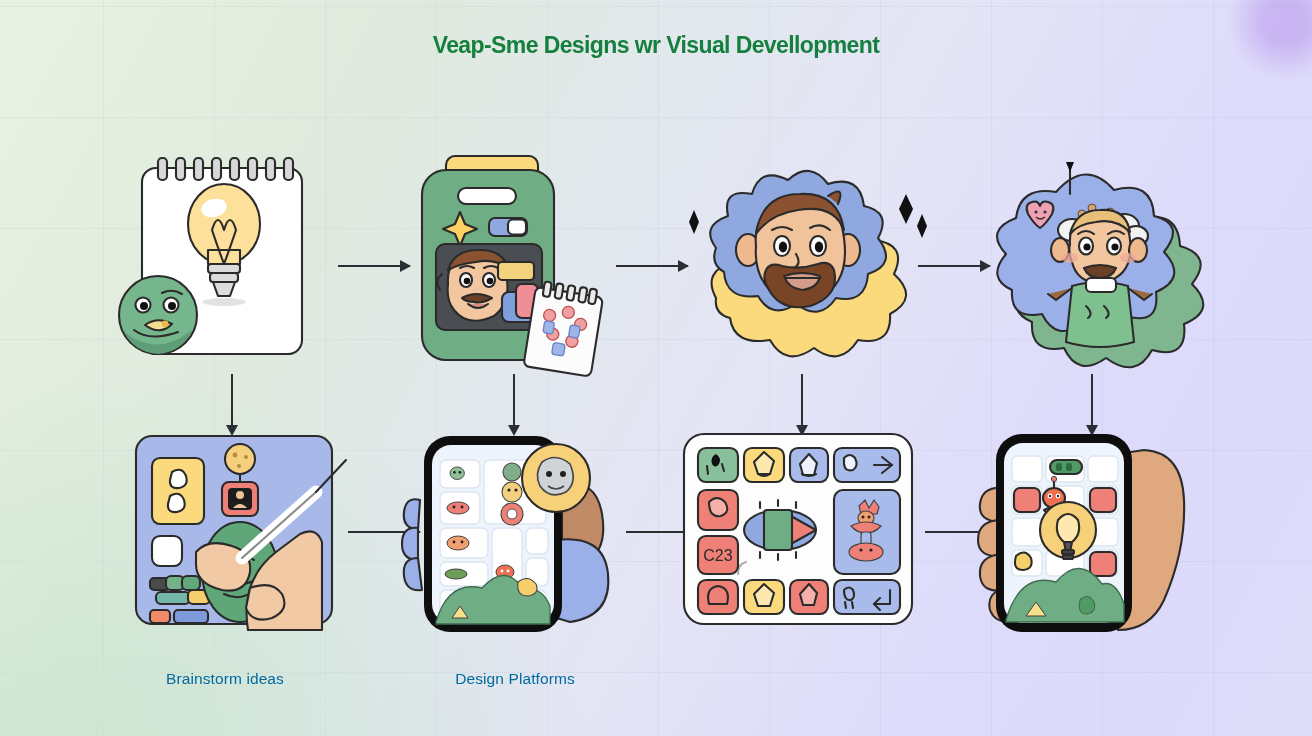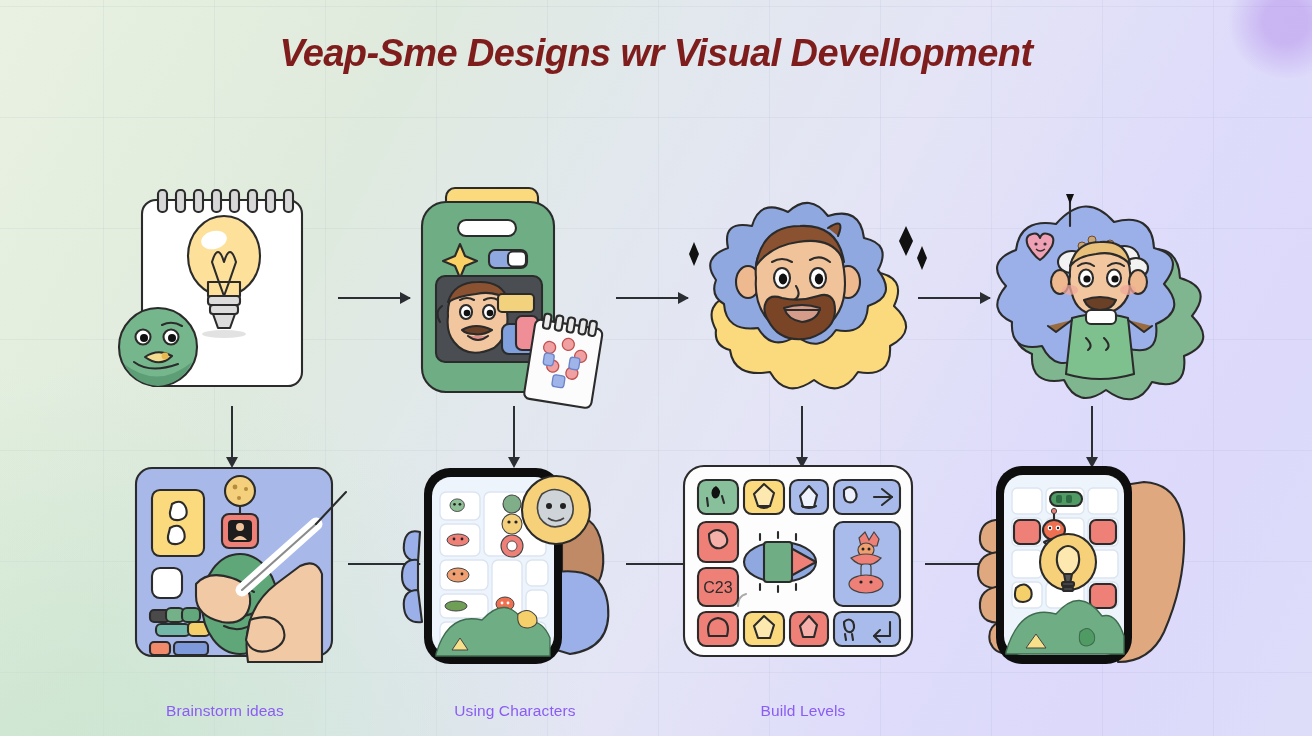--- a/index.html
+++ b/index.html
@@ -31,40 +31,39 @@
   }
   .bg-tint-bl{
     position:absolute; left:-10%; bottom:-30%; width:58%; height:85%;
     background:radial-gradient(ellipse at 30% 75%, rgba(196,228,203,.75) 0%, rgba(196,228,203,0) 66%);
     pointer-events:none;
   }
 
   
   .title{
     position:absolute; top:33px; left:0; width:100%;
-    text-align:center; color:#7f1d1d;
-    font-weight:700; font-size:38px; line-height:1.08;
+    text-align:center; color:#15803d;
+    font-weight:700; font-size:23px; line-height:1.08;
     letter-spacing:-.6px;
-    font-style:italic;
   }
   .title .l2{ display:block; }
 
   
-  .flow{ position:absolute; inset:0;margin-top:32px; }
+  .flow{ position:absolute; inset:0; }
   .col-0{ left:100px; } .col-1{ left:390px; }
   .col-2{ left:678px; } .col-3{ left:968px; }
 
   .cell{ position:absolute; width:250px; height:215px; }
   .row-top{ top:152px; }
   .row-bot{ top:430px; }
   .cell-inner{ position:relative; width:100%; height:100%; }
 
   .caption{
     position:absolute; top:670px; width:250px; text-align:center;
-    font-size:15.5px; color:#8b5cf6; letter-spacing:.1px;
+    font-size:15.5px; color:#0369a1; letter-spacing:.1px;
   }
 
   
   .arrow-h{ position:absolute; top:265px; width:72px; height:2px; }
   .arrow-h.bot{ top:531px; }
   .arrow-h i{ position:absolute; left:0; top:0; width:100%; height:1.6px; background:#2b2f33; }
   .arrow-h b{ position:absolute; right:-1px; top:-5.5px; width:0; height:0;
     border-top:6px solid transparent; border-bottom:6px solid transparent; border-left:11px solid #2b2f33; }
   .arrow-v{ position:absolute; width:2px; height:52px; }
   .arrow-v i{ position:absolute; left:0; top:0; width:1.6px; height:100%; background:#2b2f33; }
@@ -604,16 +603,15 @@
       </g>
 
       <path d="M38 190 Q52 142 88 152 Q112 124 134 154 Q148 150 156 174 L156 192 L38 192Z" fill="#6fae85" stroke="#3f6b4f" stroke-width="1.4"></path>
       <path d="M58 186 L68 172 L78 186Z" fill="#f6e08a" stroke="#444" stroke-width="1"></path>
       <path d="M112 170 q8 -8 14 2 q3 10 -7 12 q-10 0 -7 -14Z" fill="#4f9b63" stroke="#3f6b4f" stroke-width="1.1"></path>
     </svg>
    </div>
   </div>
 
   <div class="caption col-0">Brainstorm ideas</div>
-  <div class="caption col-1">Using Characters</div>
-  <div class="caption col-2">Build Levels</div>
+  <div class="caption col-1">Design Platforms</div>
 
 </div>
 
 </body></html>

